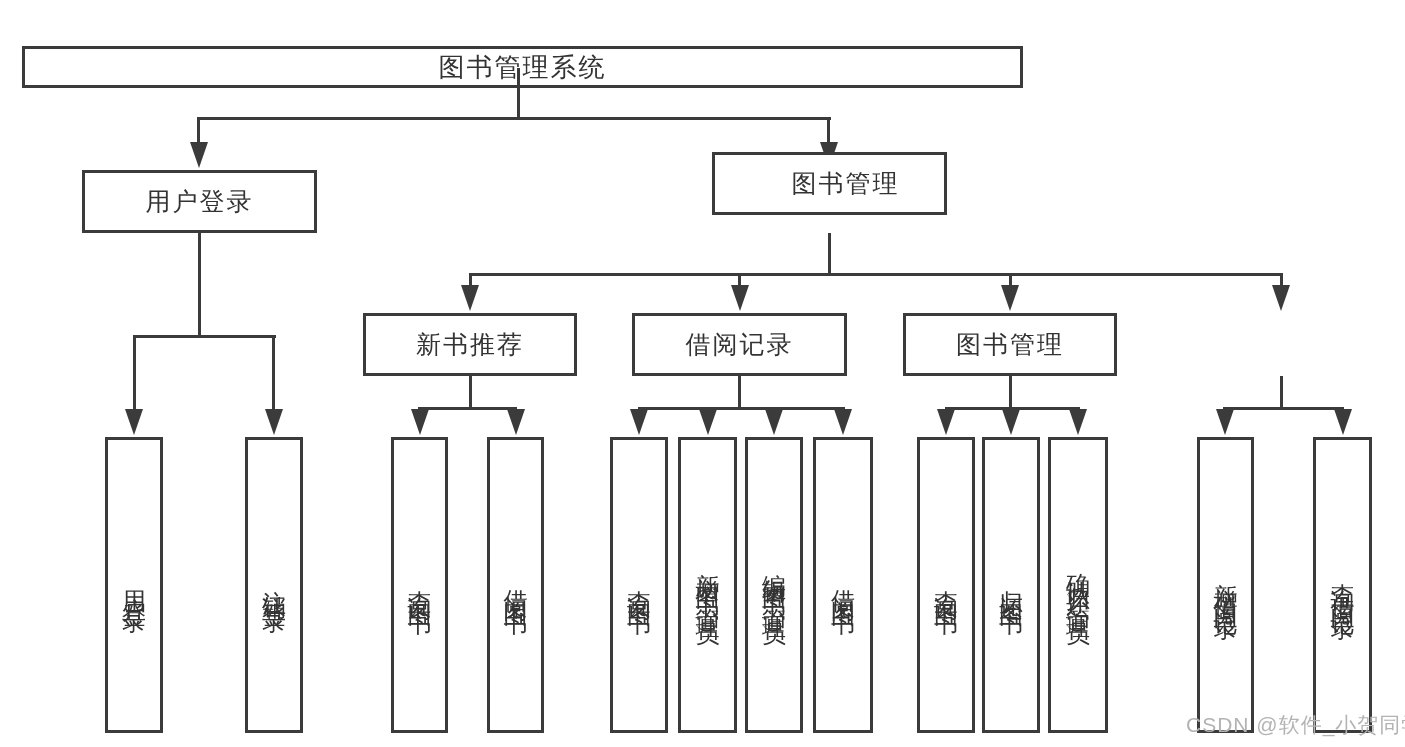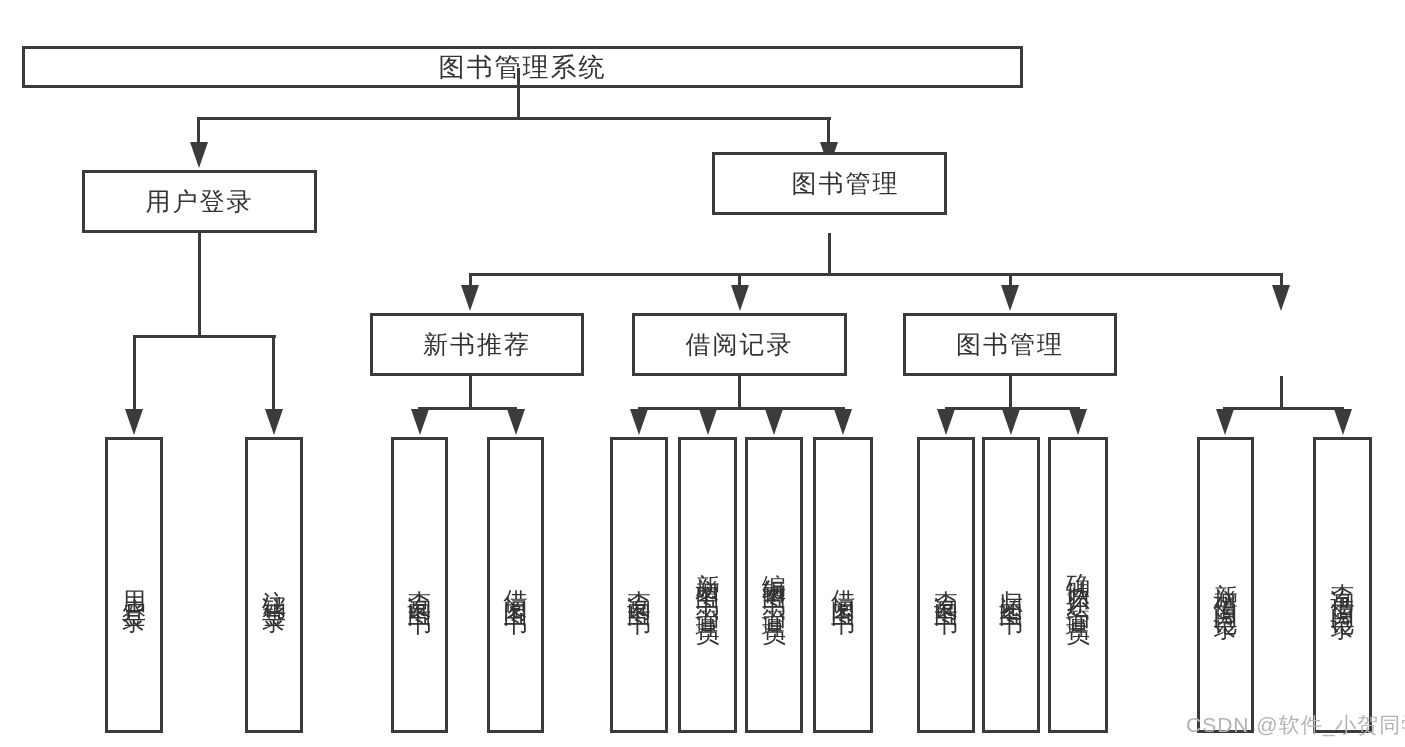--- a/index.html
+++ b/index.html
@@ -67,21 +67,21 @@
   <div class="hl" style="left:468.5px;top:273px;width:814px;"></div>
   <div class="vl" style="left:468.5px;top:273px;height:16px;"></div>
   <div class="tri" style="left:461px;top:285px;"></div>
   <div class="vl" style="left:738px;top:273px;height:16px;"></div>
   <div class="tri" style="left:730.5px;top:285px;"></div>
   <div class="vl" style="left:1008.5px;top:273px;height:16px;"></div>
   <div class="tri" style="left:1001px;top:285px;"></div>
   <div class="vl" style="left:1279.5px;top:273px;height:16px;"></div>
   <div class="tri" style="left:1272px;top:285px;"></div>
 
-  <div class="nbox" style="left:363px;top:313px;width:214px;height:63px;margin-left:7px;">
+  <div class="nbox" style="left:363px;top:313px;width:214px;height:63px;">
     <span class="hlabel">新书推荐</span>
   </div>
   <div class="nbox" style="left:632px;top:313px;width:215px;height:63px;">
     <span class="hlabel">借阅记录</span>
   </div>
   <div class="nbox" style="left:903px;top:313px;width:214px;height:63px;">
     <span class="hlabel">图书管理</span>
   </div>
 
   <div class="vl" style="left:468.5px;top:376px;height:31px;"></div>

